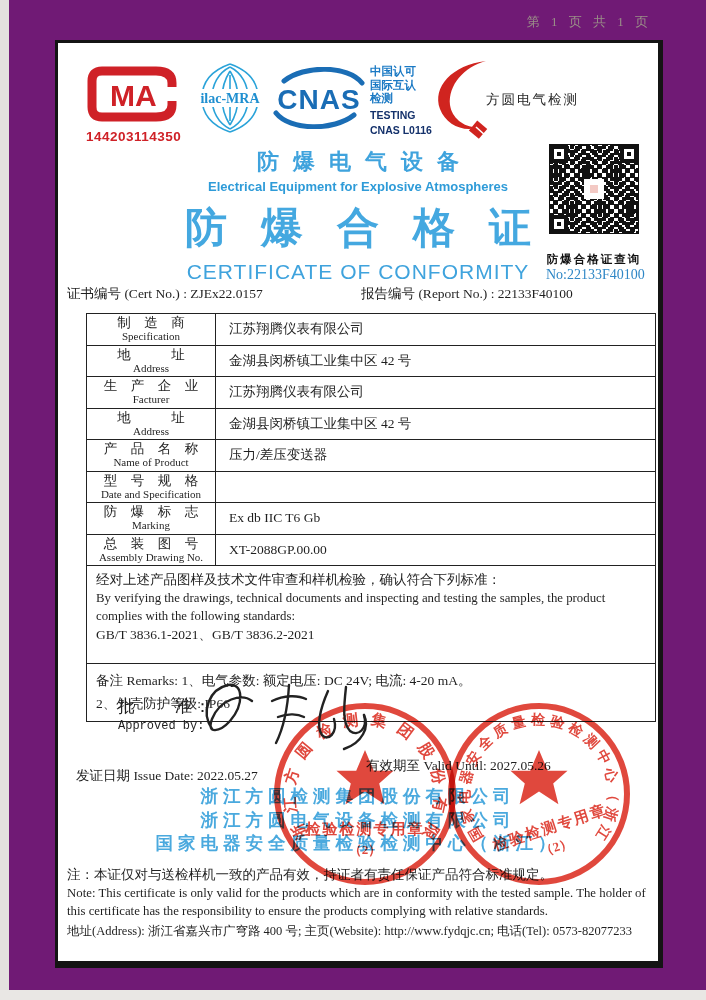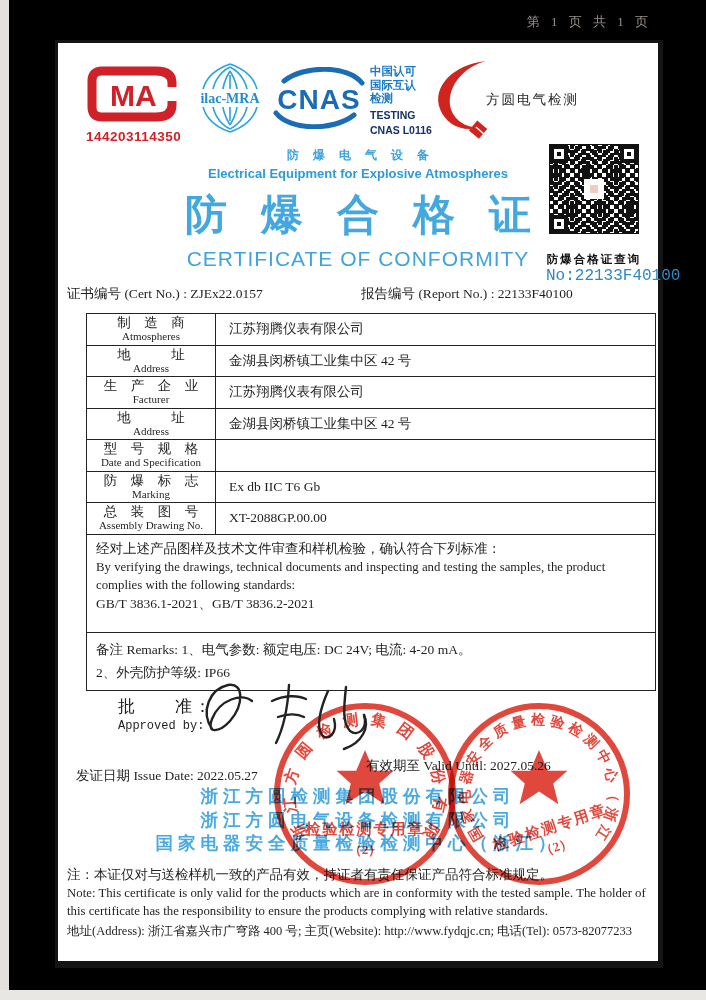--- a/index.html
+++ b/index.html
@@ -1,16 +1,16 @@
 <!DOCTYPE html>
 <html><head>
 <meta charset="utf-8">
 <style>
   html,body{margin:0;padding:0;background:#cfcfcf;}
-  .canvas{position:relative;width:706px;height:1000px;background:#000000;overflow:hidden;
+  .canvas{position:relative;width:706px;height:1000px;background:#701a75;overflow:hidden;
           font-family:"Liberation Serif","DejaVu Serif",serif;color:#1f1f1f;}
   .scan-edge-left{position:absolute;left:0;top:0;width:9px;height:100%;background:#e3e1de;}
   .scan-edge-bottom{position:absolute;left:0;bottom:0;width:100%;height:10px;background:#e9e7e4;}
   .page-no{position:absolute;top:13px;right:54px;font-size:13px;color:#9a8f88;letter-spacing:4px;}
   .frame{position:absolute;left:55px;top:40px;width:600px;height:918px;
          border:3px solid #141414;border-right-width:5px;border-bottom-width:7px;background:#fff;}
 
   
   .logos{position:absolute;left:0;top:0;width:100%;height:140px;}
   .cma{position:absolute;left:28px;top:22px;width:96px;}
@@ -19,42 +19,42 @@
   .ilac{position:absolute;left:136px;top:18px;}
   .cnas{position:absolute;left:212px;top:24px;}
   .cnas-side{position:absolute;left:312px;top:22px;font-family:"Liberation Sans",sans-serif;}
   .cnas-side .zh{color:#1a79c4;font-size:11.5px;line-height:13.5px;font-weight:bold;}
   .cnas-side .en{color:#14316b;font-size:10.5px;line-height:12px;font-weight:bold;margin-top:3px;}
   .fy-logo{position:absolute;left:372px;top:14px;}
   .fy-text{position:absolute;left:428px;top:48px;font-size:13.5px;color:#2a2a2a;letter-spacing:2px;}
 
   
   .titles{position:absolute;left:0;top:104px;width:100%;text-align:center;color:#3fa3dd;}
-  .t-zh-small{font-size:12px;font-weight:bold;letter-spacing:14px;text-indent:14px;}
+  .t-zh-small{font-size:22px;font-weight:bold;letter-spacing:14px;text-indent:14px;}
   .t-en-small{font-size:13px;font-weight:bold;margin-top:2px;color:#2e9bd8;
               font-family:"Liberation Sans",sans-serif;}
   .t-zh-big{font-size:42px;font-weight:bold;letter-spacing:34px;text-indent:34px;margin-top:6px;color:#44a8e0;}
   .t-en-big{font-size:21px;margin-top:4px;letter-spacing:1px;color:#3fa3dd;
             font-family:"Liberation Sans",sans-serif;}
 
   
   .qr-wrap{position:absolute;right:16px;top:102px;width:96px;text-align:center;}
   .qr-box{position:relative;width:88px;height:88px;margin:0 auto;background:#fff;
           outline:1px solid #111;}
   .qr-noise{position:absolute;inset:0;
      background:
        repeating-conic-gradient(#111 0% 25%, transparent 0% 50%) 0 0/8px 8px,
        repeating-conic-gradient(transparent 0% 25%, #111 0% 50%) 3px 1px/11px 9px;}
   .finder{position:absolute;width:18px;height:18px;border:4px solid #111;background:#fff;box-sizing:border-box;}
   .finder::after{content:"";position:absolute;left:3px;top:3px;width:4px;height:4px;background:#111;}
   .f-tl{left:0;top:0}.f-tr{right:0;top:0}.f-bl{left:0;bottom:0}
   .qr-center{position:absolute;left:34px;top:34px;width:20px;height:20px;background:#fff;}
   .qr-center::after{content:"";position:absolute;left:6px;top:6px;width:8px;height:8px;background:#f3c9c4;}
   .qr-caption{font-size:11.5px;font-weight:bold;letter-spacing:2px;margin-top:19px;color:#111;}
-  .qr-number{font-size:16px;color:#2f87c6;font-family:Liberation Mono, monospace;}
+  .qr-number{font-size:14px;color:#2f87c6;font-family:Liberation Serif, serif;}
 
   
   .certline{position:absolute;left:0;top:242px;width:100%;font-size:13.5px;}
   .certline .c1{position:absolute;left:9px;}
   .certline .c2{position:absolute;left:303px;}
 
   
   .tbl{position:absolute;left:28px;top:270px;width:570px;border:1.6px solid #222;box-sizing:border-box;}
   .t-row{display:flex;height:30.5px;border-bottom:1.4px solid #222;}
   .t-label{width:128px;border-right:1.4px solid #222;display:flex;flex-direction:column;
@@ -183,21 +183,21 @@
     <div class="certline">
       <span class="c1">证书编号 (Cert No.) :  ZJEx22.0157</span>
       <span class="c2">报告编号 (Report No.) :  22133F40100</span>
     </div>
 
     <div class="tbl">
 
       <div class="t-row">
         <div class="t-label">
           <div class="zh">制　造　商</div>
-          <div class="en">Atmospheres</div>
+          <div class="en">Specification</div>
         </div>
         <div class="t-value">江苏翔腾仪表有限公司</div>
       </div>
 
       <div class="t-row">
         <div class="t-label">
           <div class="zh">地　　　址</div>
           <div class="en">Address</div>
         </div>
         <div class="t-value">金湖县闵桥镇工业集中区 42 号</div>
@@ -212,20 +212,27 @@
       </div>
 
       <div class="t-row">
         <div class="t-label">
           <div class="zh">地　　　址</div>
           <div class="en">Address</div>
         </div>
         <div class="t-value">金湖县闵桥镇工业集中区 42 号</div>
       </div>
 
+      <div class="t-row">
+        <div class="t-label">
+          <div class="zh">产　品　名　称</div>
+          <div class="en">Name of Product</div>
+        </div>
+        <div class="t-value">压力/差压变送器</div>
+      </div>
 
       <div class="t-row">
         <div class="t-label">
           <div class="zh">型　号　规　格</div>
           <div class="en">Date and Specification</div>
         </div>
       </div>
 
       <div class="t-row">
         <div class="t-label">

